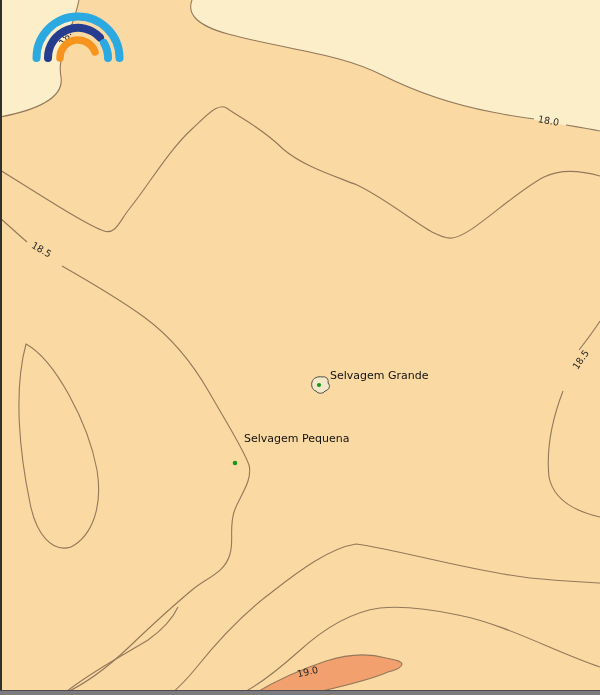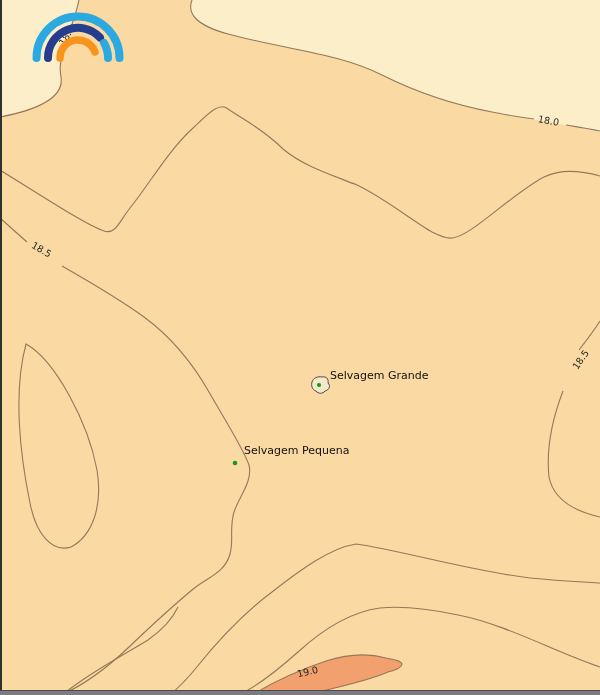--- a/index.html
+++ b/index.html
@@ -17,21 +17,21 @@
   .placelabel{
     position:absolute;
     font-size:11px;color:#111;white-space:nowrap;z-index:6;text-align:center;
   }
   .c-tl{left:56px;top:30px;transform:rotate(-58deg);z-index:4;}
   .c-tr{left:538px;top:115px;transform:rotate(10deg);}
   .c-l185{left:31px;top:244px;transform:rotate(30deg);}
   .c-r185{left:570px;top:354px;transform:rotate(-55deg);}
   .c-190{left:297px;top:666px;transform:rotate(-13deg);}
   .p-grande{left:330px;top:369px;}
-  .p-pequena{left:244px;top:444px;}
+  .p-pequena{left:244px;top:432px;}
   .logo{position:absolute;left:30px;top:8px;z-index:10;}
   .left-edge{position:absolute;left:0;top:0;width:2px;height:695px;background:#30302e;z-index:20;}
   .bottom-bar{position:absolute;left:0;bottom:0;width:600px;height:5px;background:#7B7B80;border-top:1px solid #4c4c50;box-sizing:border-box;z-index:20;}
 </style>
 </head>
 <body>
 
 <div class="stage">
 
   <svg class="mapsvg" width="600" height="695" viewBox="0 0 600 695">

